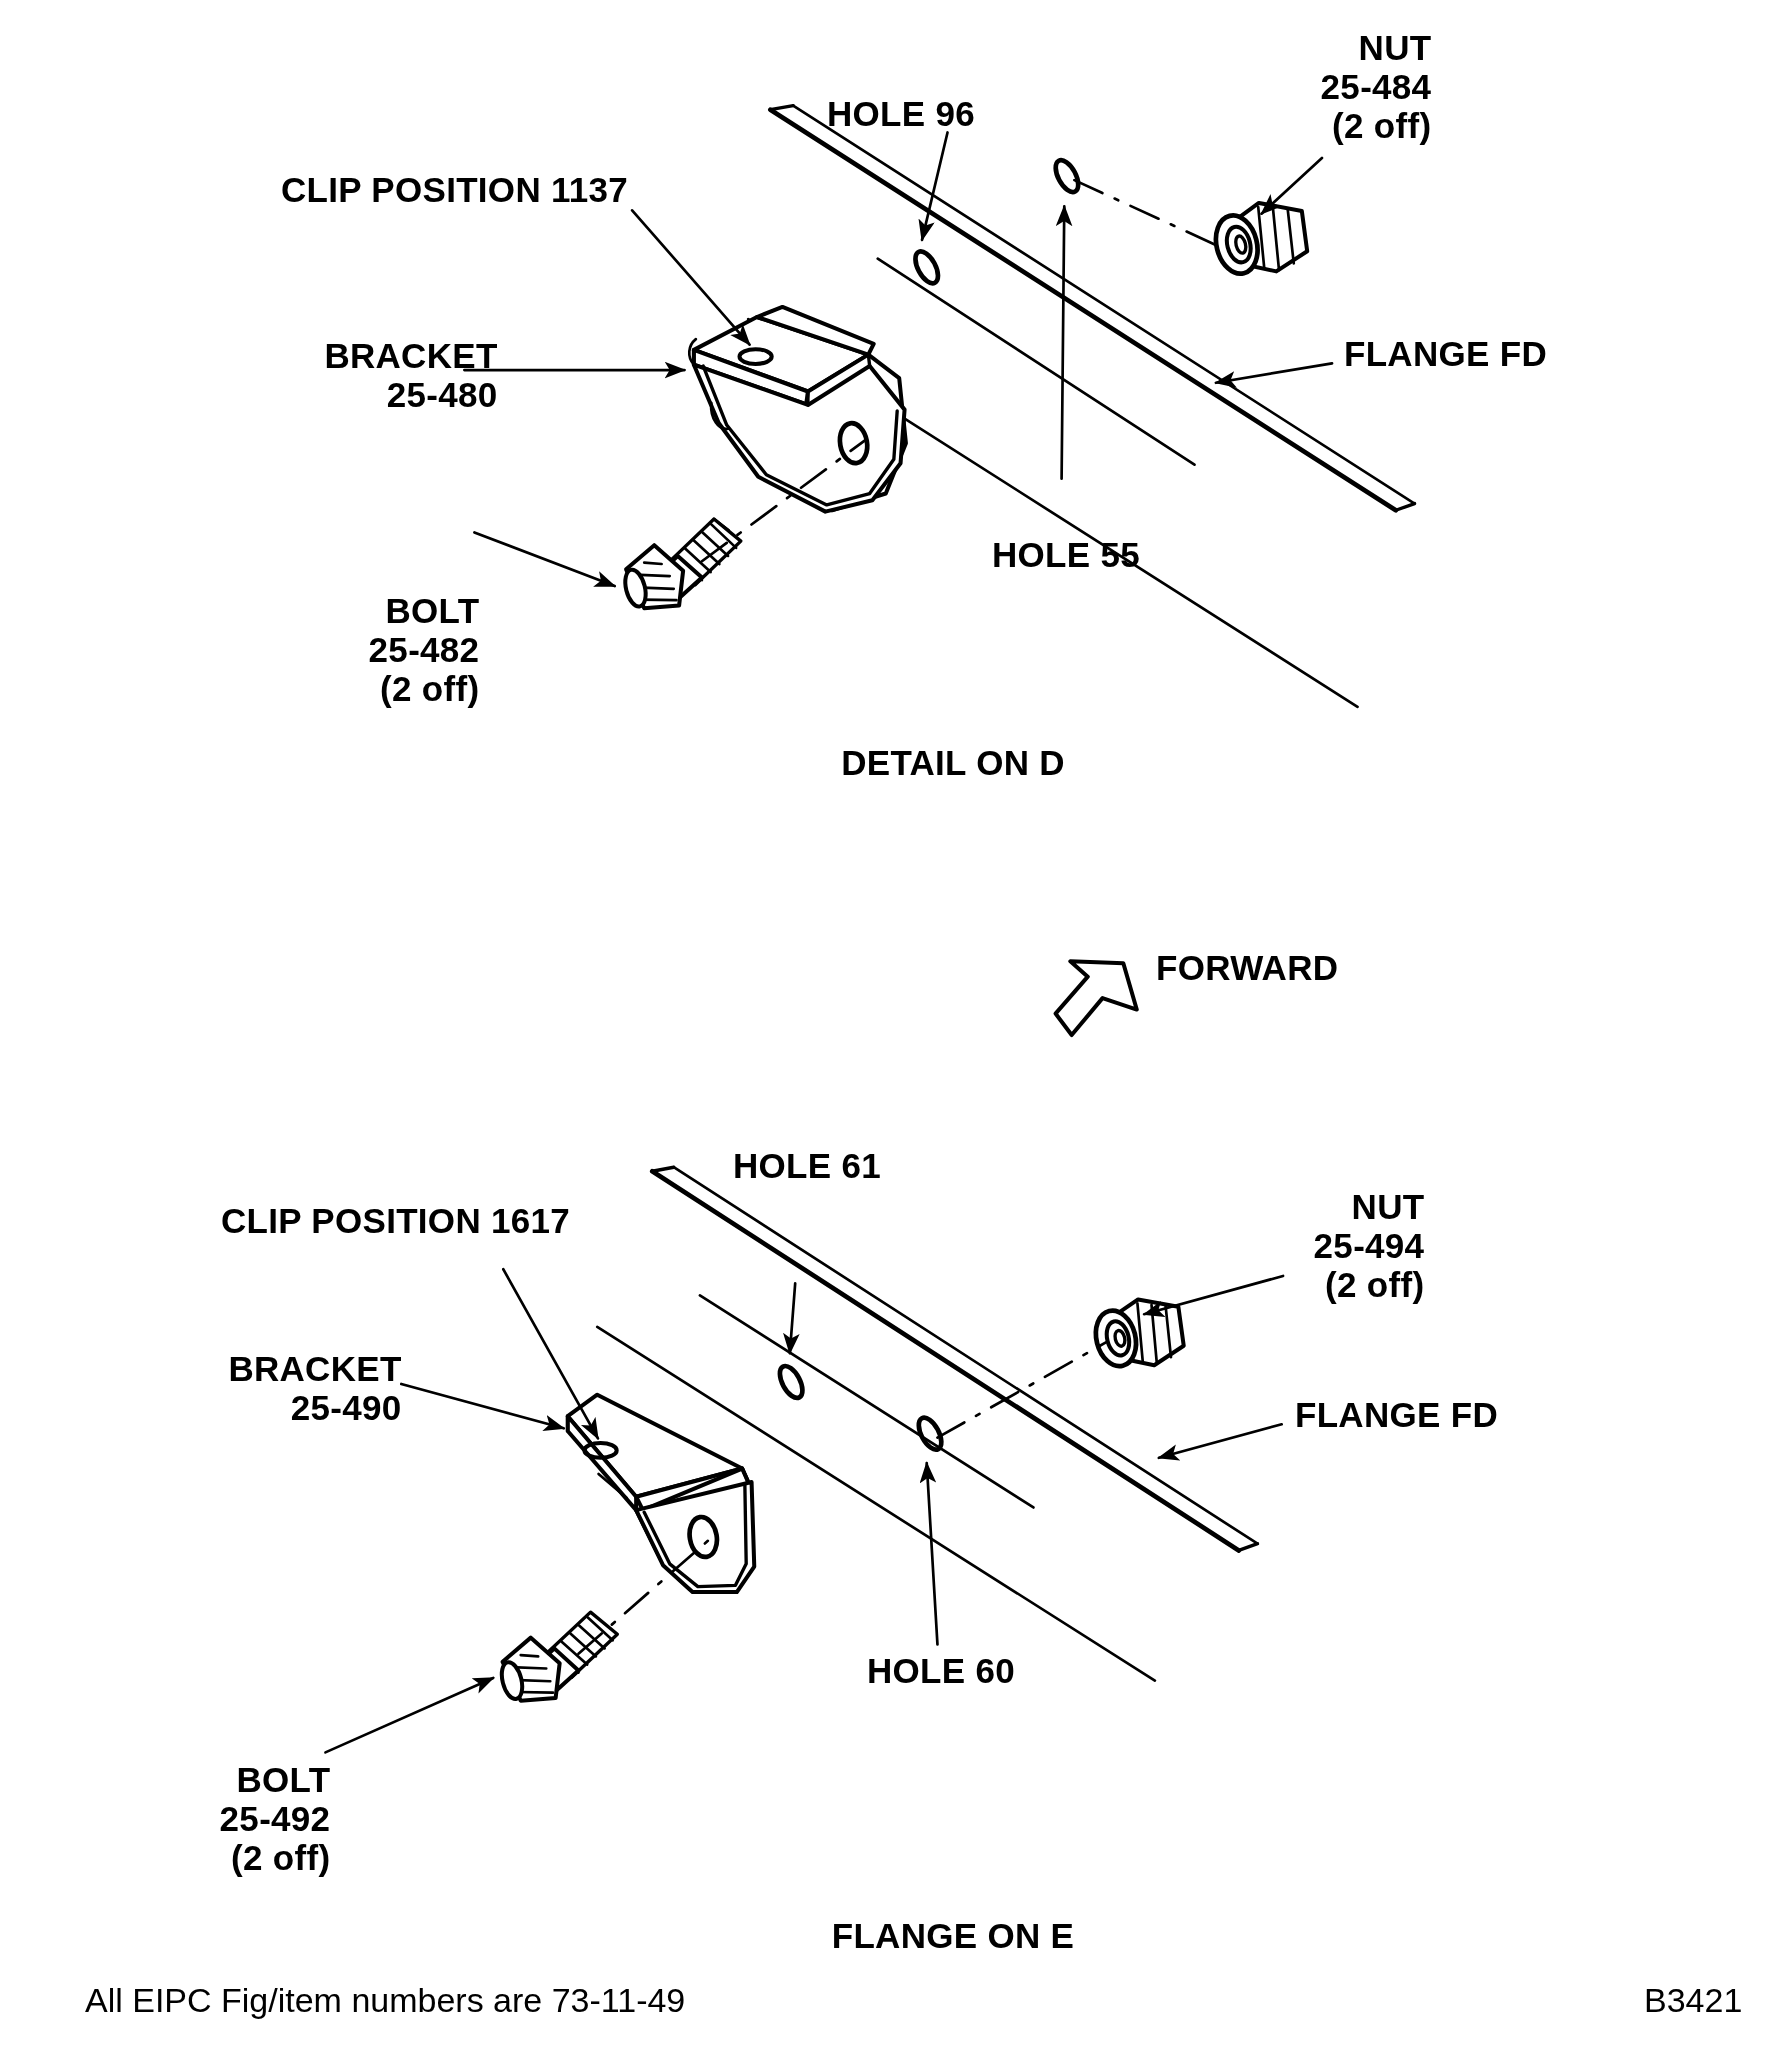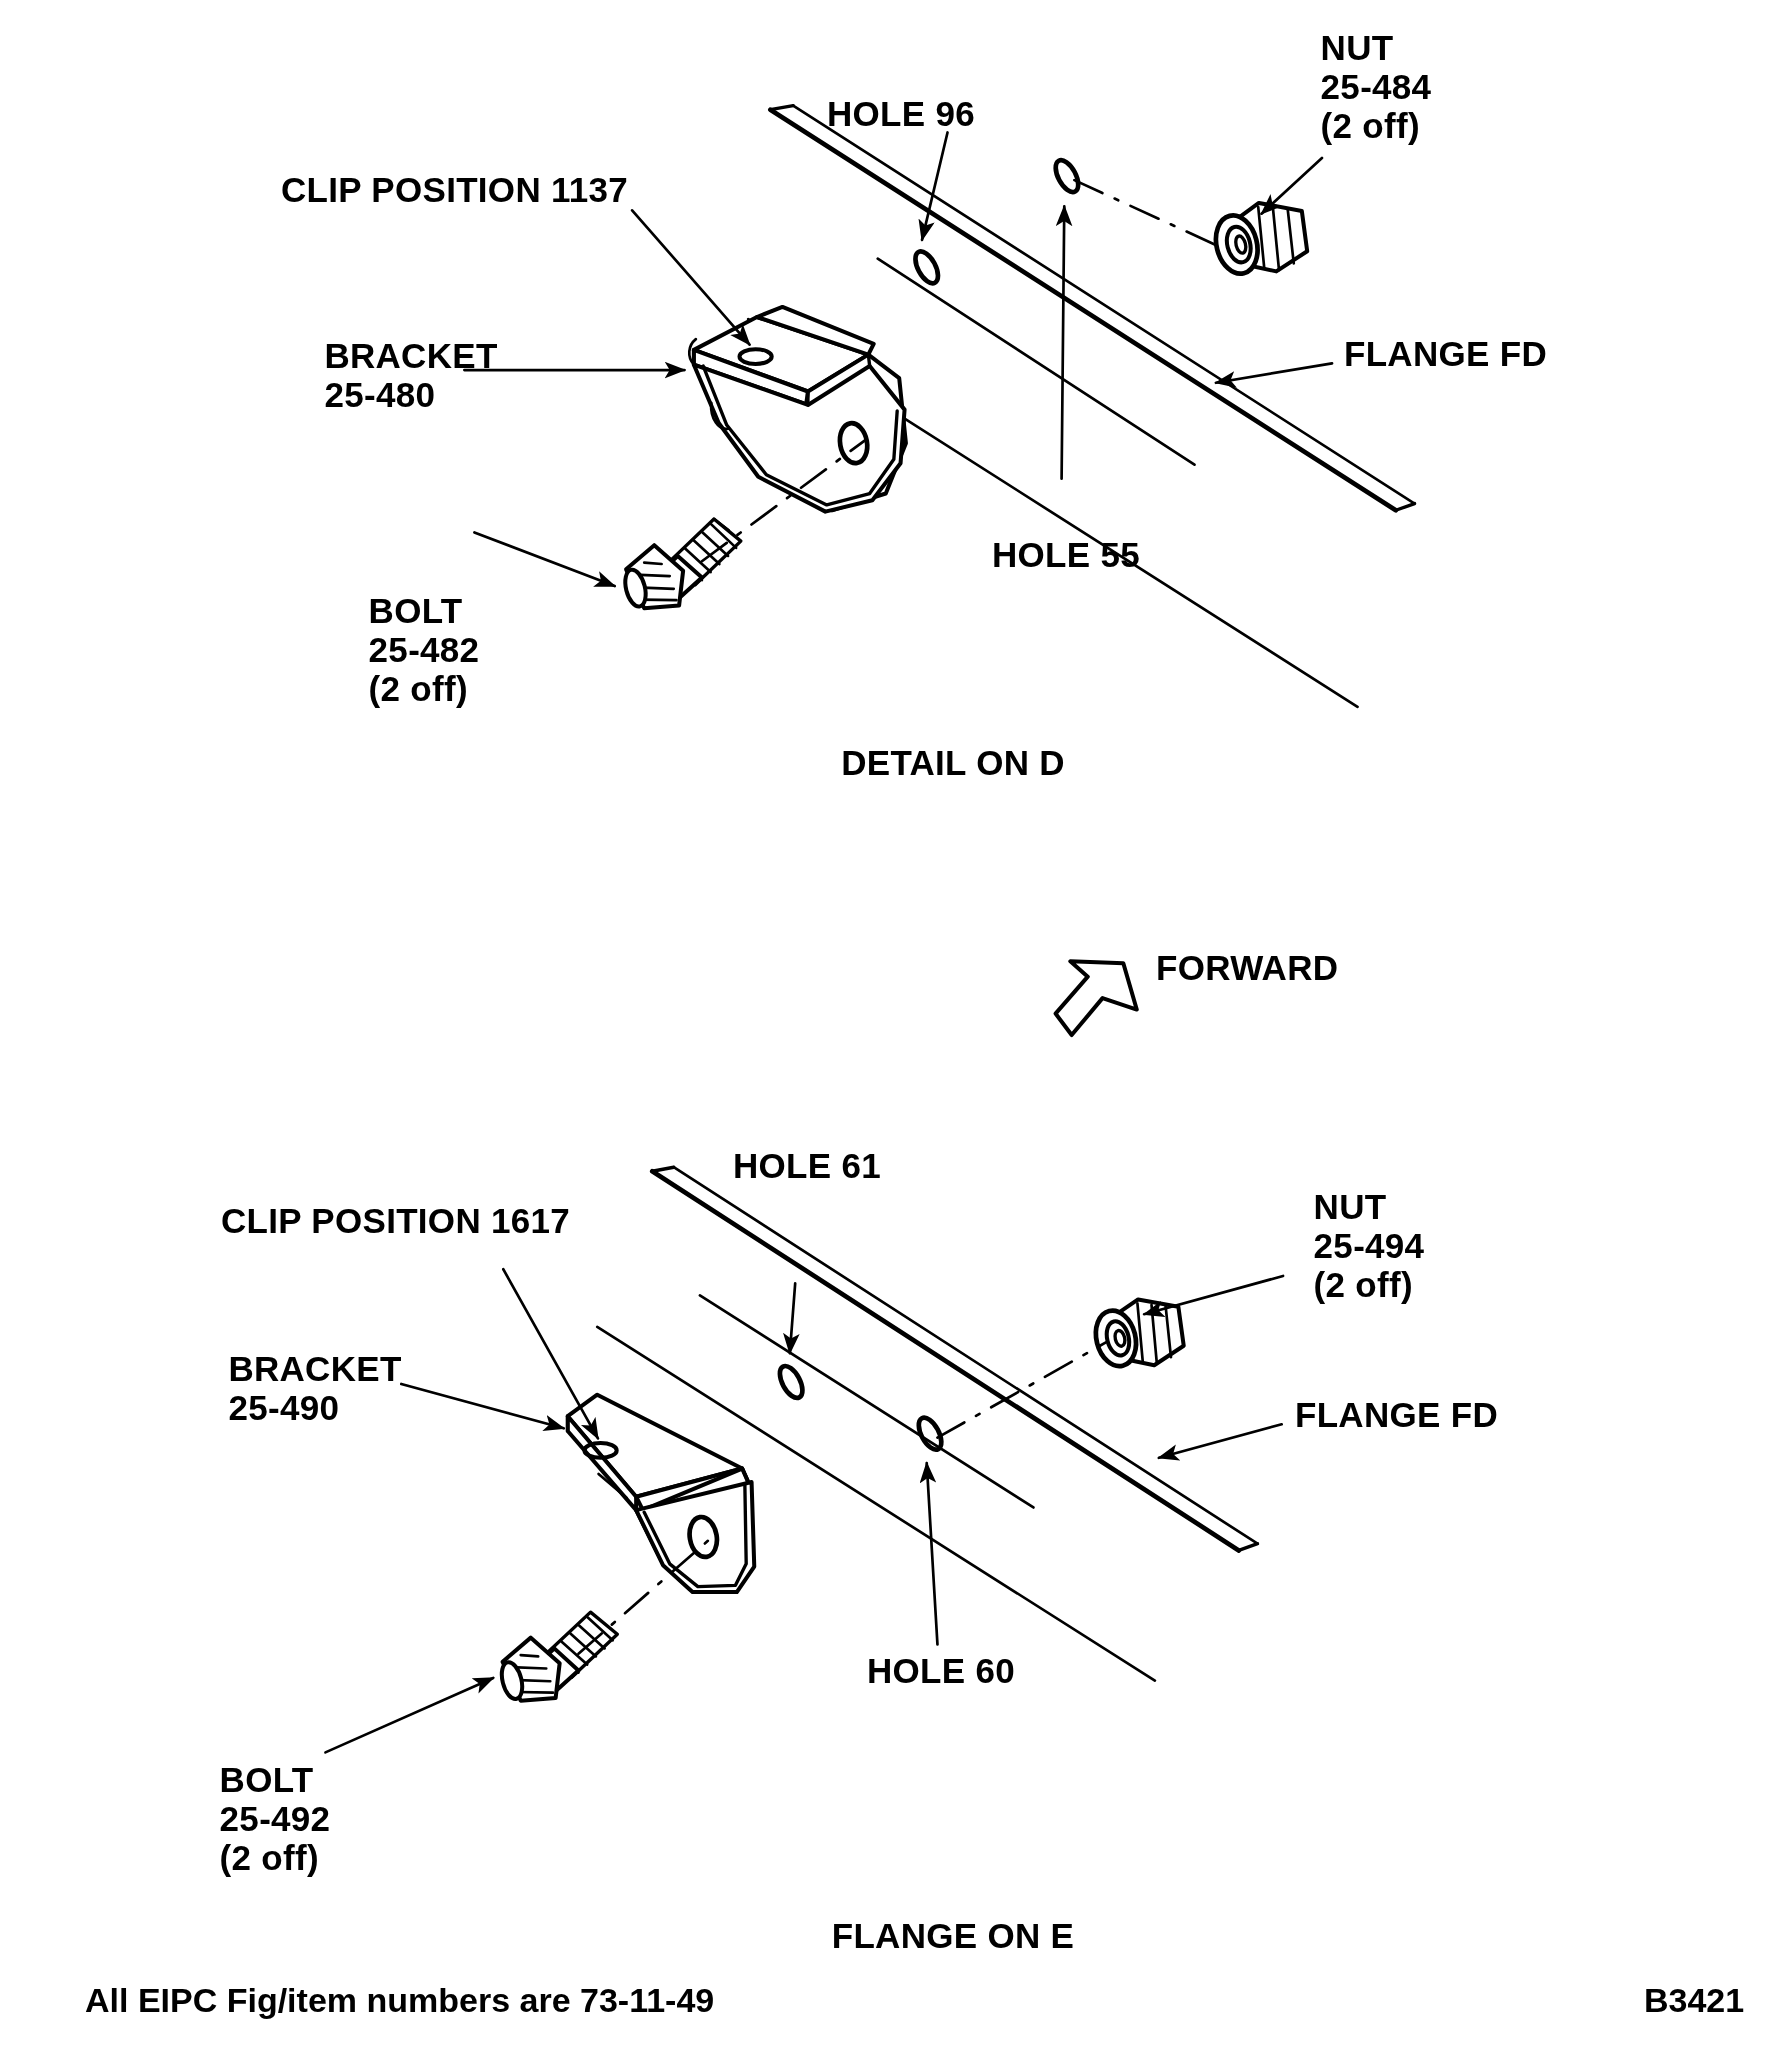--- a/index.html
+++ b/index.html
@@ -19,26 +19,26 @@
   .lbl {
     position: absolute;
     font-family: "Liberation Sans", sans-serif;
     font-size: 35px;
     font-weight: 700;
     letter-spacing: 0.3px;
     line-height: 1.12;
     white-space: pre;
     color: #000;
   }
-  .lbl.center { text-align: left; }
+  .lbl.center { text-align: right; }
   .footer-note {
     position: absolute;
     font-family: "Liberation Sans", sans-serif;
     font-size: 34px;
-    font-weight: 700;
+    font-weight: 400;
     white-space: pre;
     color: #000;
   }
   svg.art {
     position: absolute;
     left: 0;
     top: 0;
     width: 1787px;
     height: 2056px;
     pointer-events: none;

